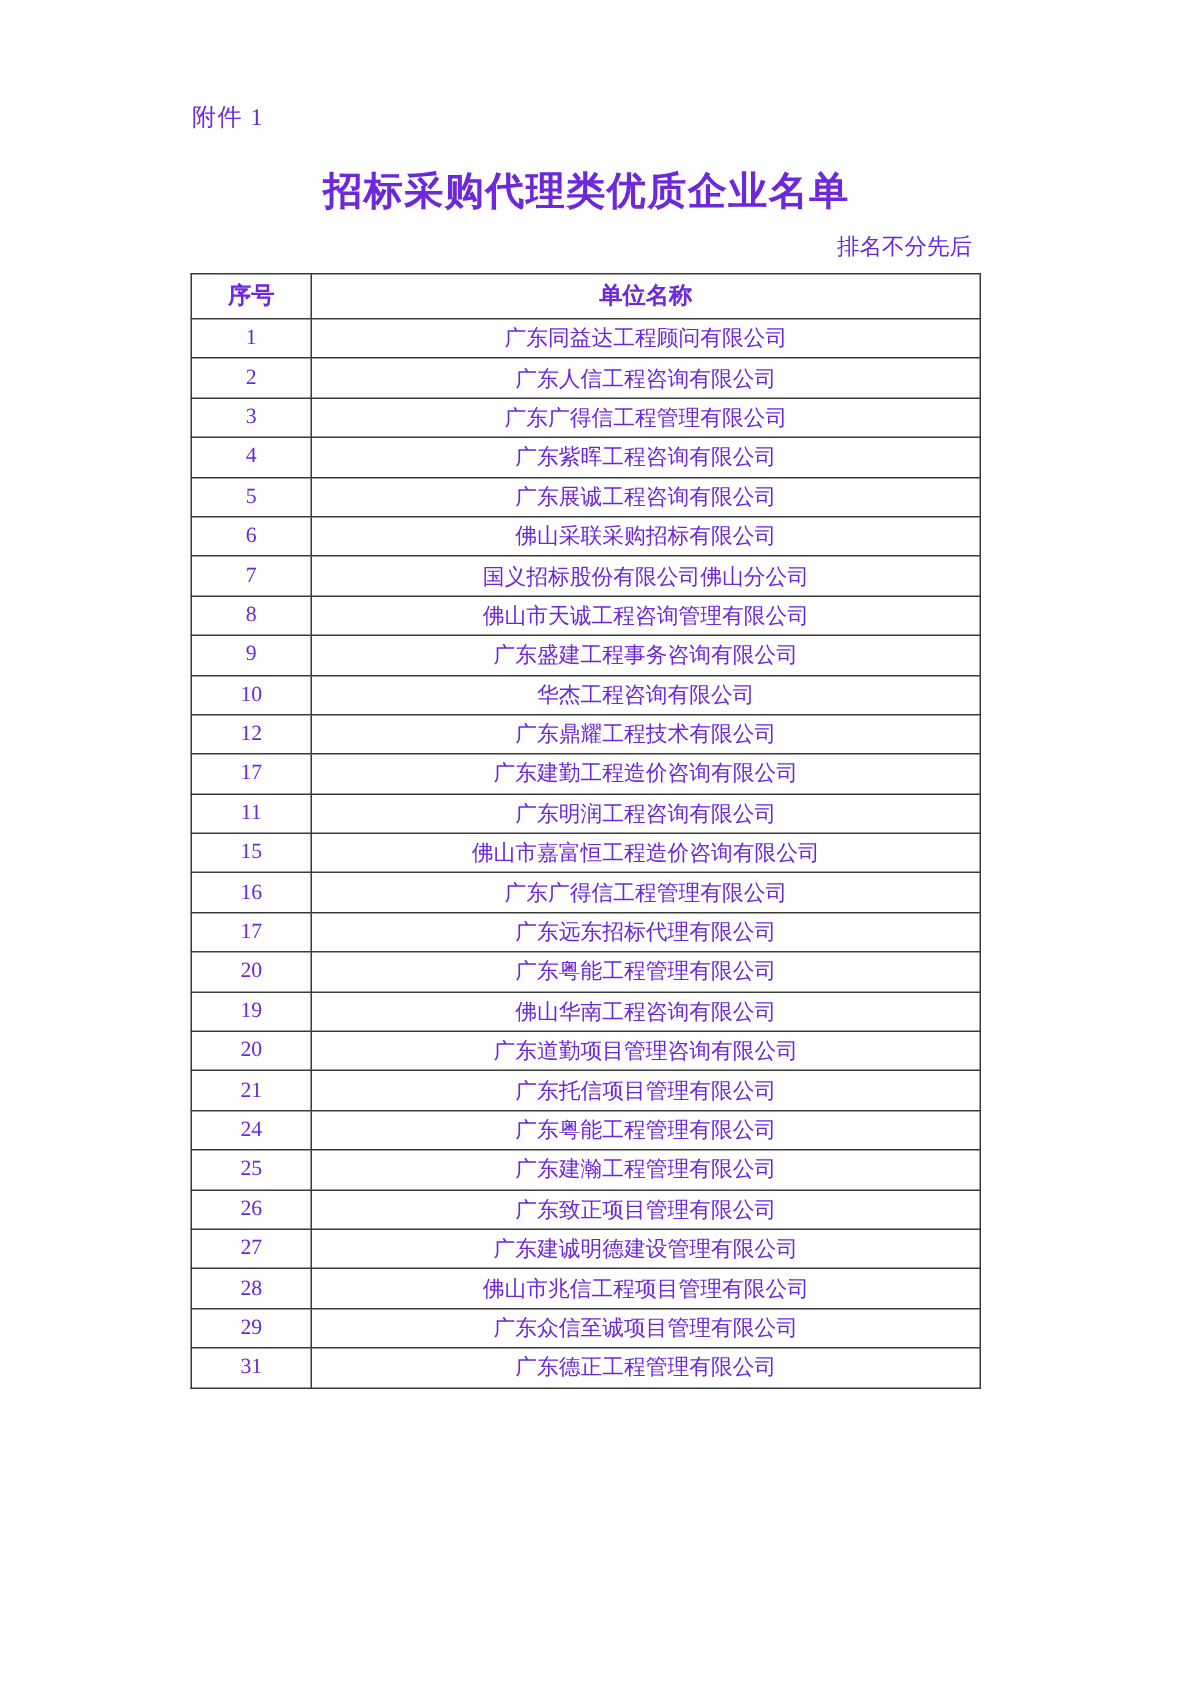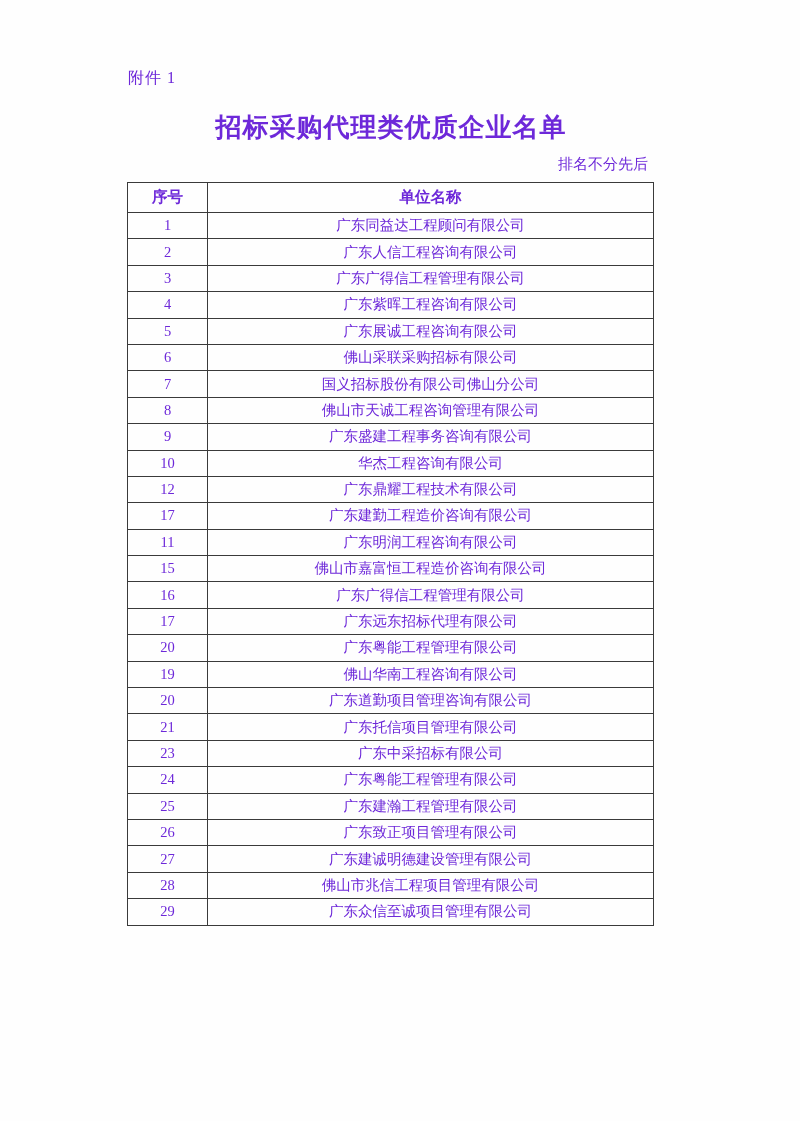--- a/index.html
+++ b/index.html
@@ -157,24 +157,20 @@
         </tr>
         <tr>
           <td class="col-no">20</td>
           <td class="col-name">广东道勤项目管理咨询有限公司</td>
         </tr>
         <tr>
           <td class="col-no">21</td>
           <td class="col-name">广东托信项目管理有限公司</td>
         </tr>
         <tr>
-          <td class="col-no">23</td>
-          <td class="col-name">广东中采招标有限公司</td>
-        </tr>
-        <tr>
           <td class="col-no">24</td>
           <td class="col-name">广东粤能工程管理有限公司</td>
         </tr>
         <tr>
           <td class="col-no">25</td>
           <td class="col-name">广东建瀚工程管理有限公司</td>
         </tr>
         <tr>
           <td class="col-no">26</td>
           <td class="col-name">广东致正项目管理有限公司</td>
@@ -184,16 +180,20 @@
           <td class="col-name">广东建诚明德建设管理有限公司</td>
         </tr>
         <tr>
           <td class="col-no">28</td>
           <td class="col-name">佛山市兆信工程项目管理有限公司</td>
         </tr>
         <tr>
           <td class="col-no">29</td>
           <td class="col-name">广东众信至诚项目管理有限公司</td>
         </tr>
+        <tr>
+          <td class="col-no">31</td>
+          <td class="col-name">广东德正工程管理有限公司</td>
+        </tr>
       </tbody>
   </table>
 
 </div>
 
 </body></html>

